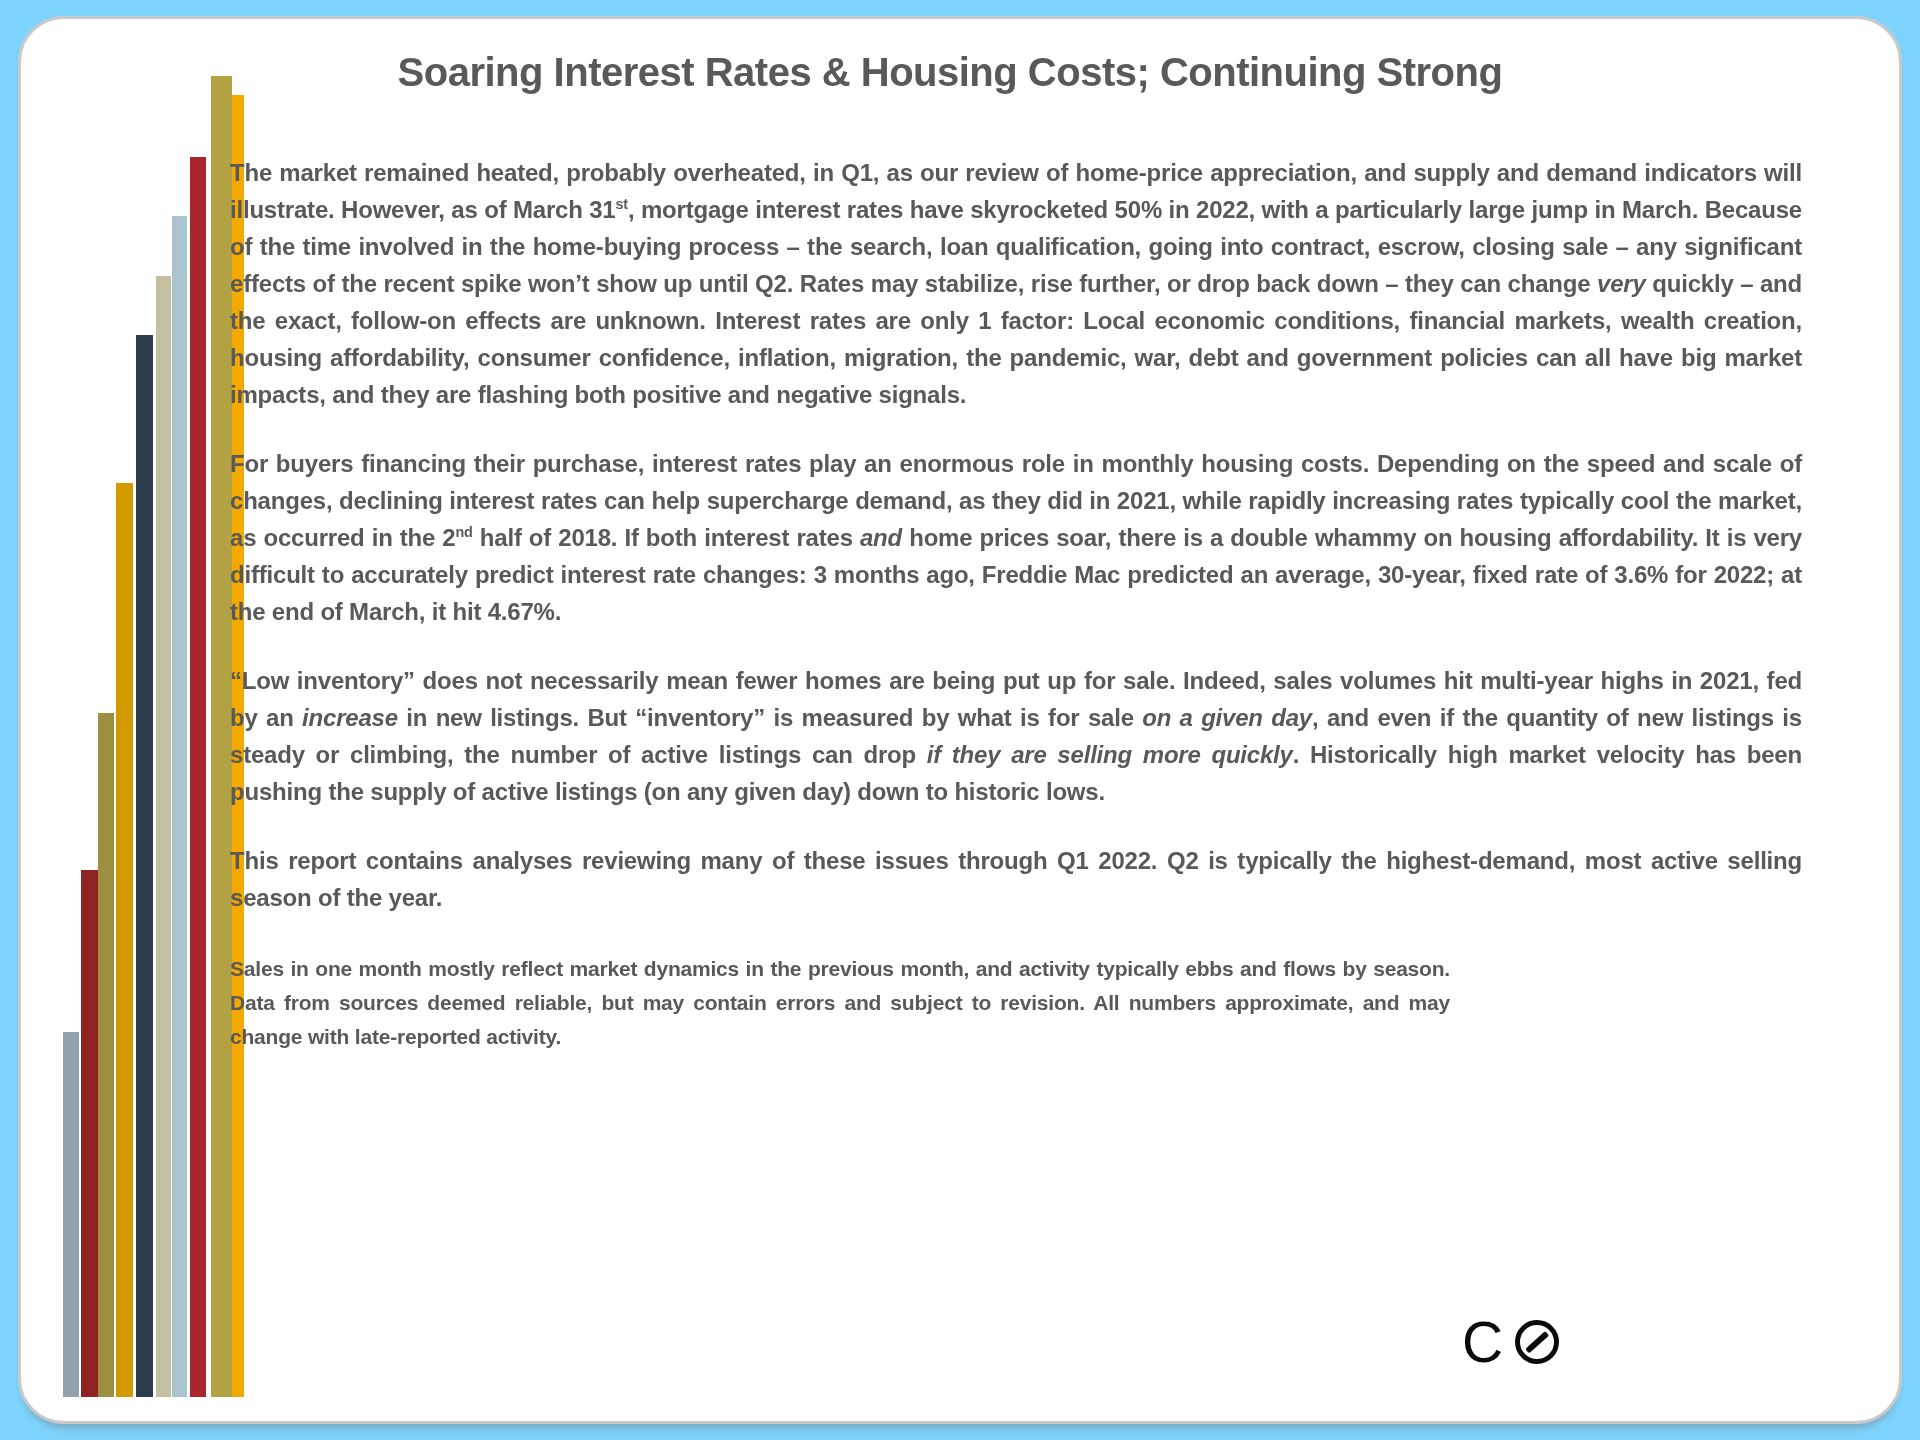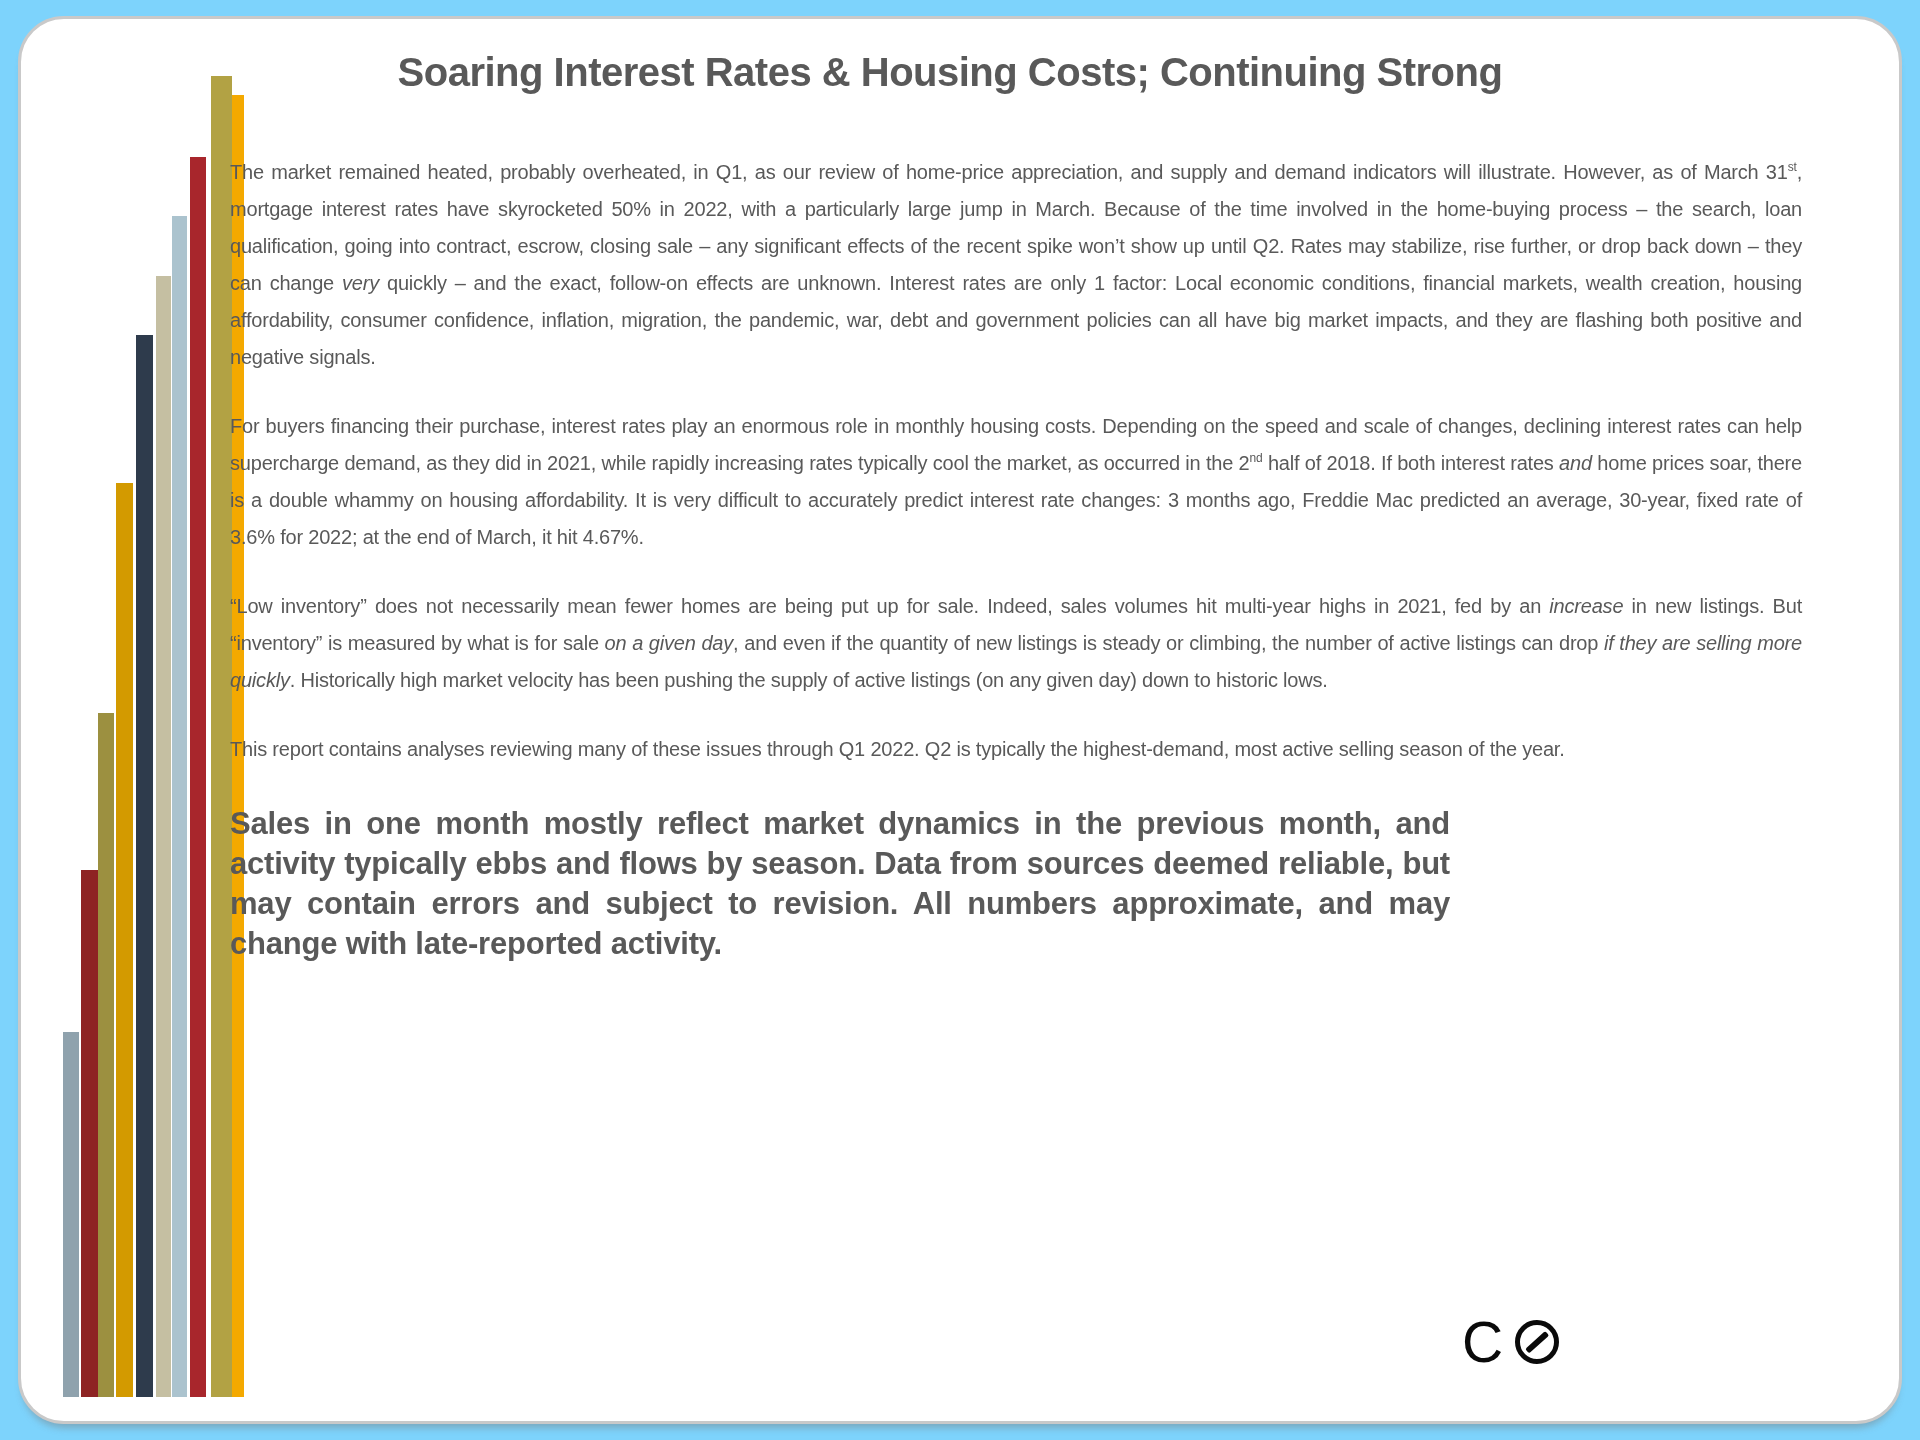--- a/index.html
+++ b/index.html
@@ -16,28 +16,28 @@
   .bar{position:absolute;}
   .content{
     position:absolute;left:230px;top:48px;width:1572px;
     color:#595959;
   }
   .title{
     width:1440px;text-align:center;font-weight:bold;font-size:40px;
     line-height:48px;color:#595959;letter-spacing:-0.5px;
   }
   .para{
-    margin:32px 0 0 0;font-size:20px;font-weight:normal;line-height:37px;
+    margin:32px 0 0 0;font-size:24px;font-weight:bold;line-height:37px;
     text-align:justify;letter-spacing:-0.2px;
   }
   .para:first-of-type{margin-top:58px;}
   .para sup{font-size:60%;line-height:0;vertical-align:super;}
   .footnote{
-    margin:36px 0 0 0;width:1220px;font-size:31px;font-weight:bold;
-    line-height:40px;text-align:justify;letter-spacing:-0.2px;
+    margin:36px 0 0 0;width:1220px;font-size:21px;font-weight:bold;
+    line-height:34px;text-align:justify;letter-spacing:-0.2px;
   }
   .logo{
     position:absolute;left:1462px;top:1312px;height:60px;
     display:flex;align-items:center;color:#0a0a0a;
   }
   .logo-letter{
     font-size:57px;font-weight:400;line-height:1;letter-spacing:11px;
     font-family:"Liberation Sans",sans-serif;
   }
   .logo-o{

